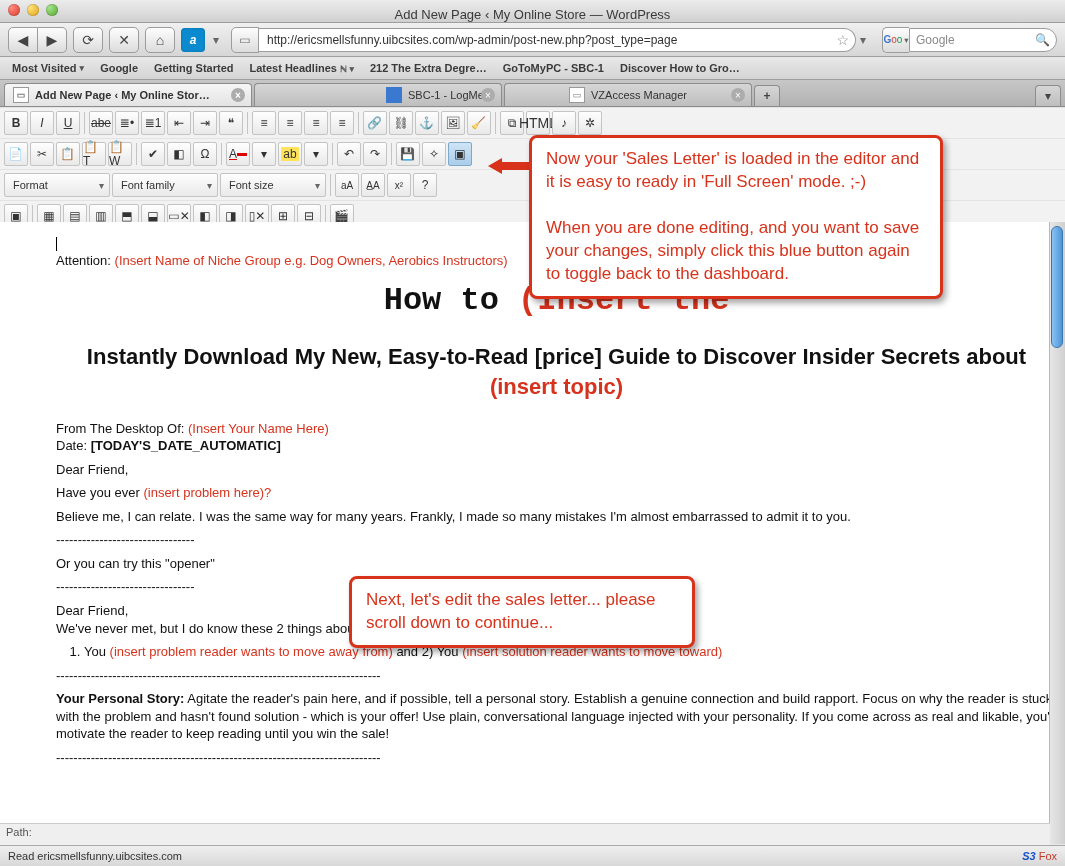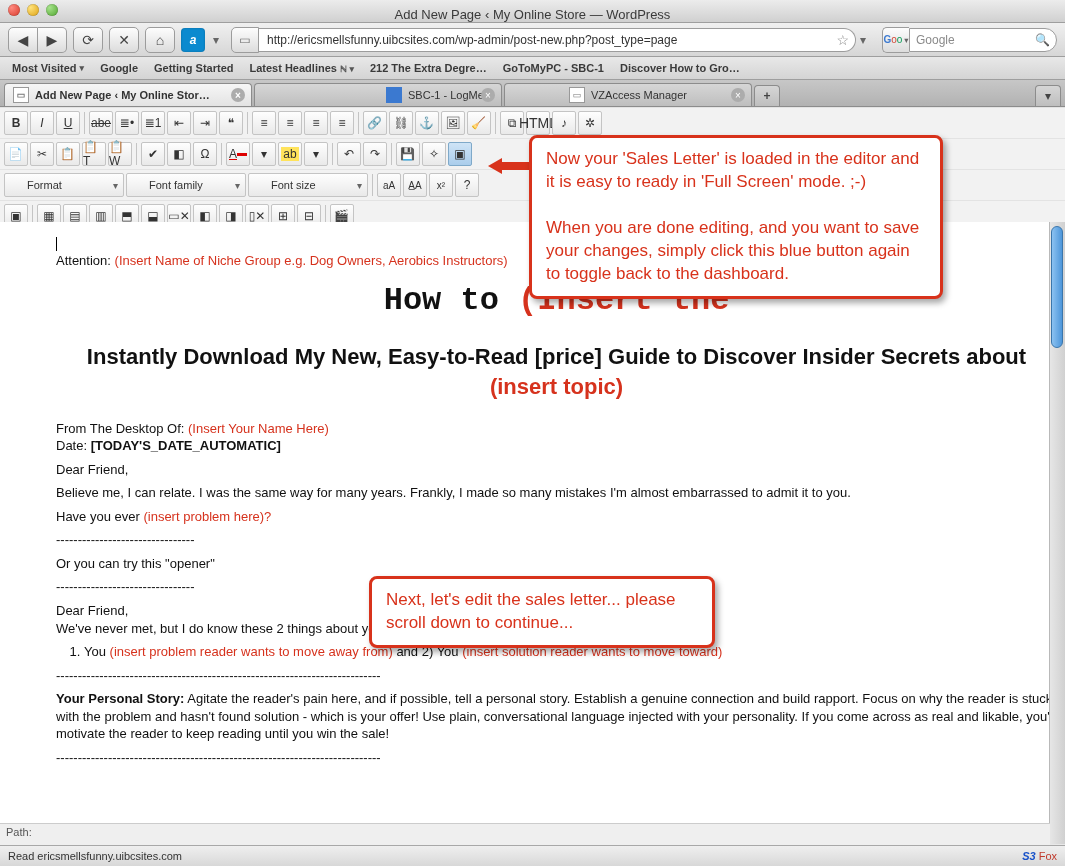--- a/index.html
+++ b/index.html
@@ -41,38 +41,38 @@
   .tab .ficon{width:14px;height:14px;border:1px solid #999;background:#fff;display:flex;align-items:center;justify-content:center;font-size:9px;color:#777;}
   .tab .ficon.blue{background:#3b79d0;border-color:#3b79d0;}
   .newtab{height:20px;width:24px;border:1px solid #8c8c8c;border-bottom:0;border-radius:4px 4px 0 0;background:linear-gradient(#d6d6d6,#bebebe);display:flex;align-items:center;justify-content:center;color:#444;font-weight:bold;}
   .tabside{margin-left:auto;width:24px;height:20px;border:1px solid #8c8c8c;border-bottom:0;border-radius:4px 4px 0 0;background:linear-gradient(#d6d6d6,#bebebe);display:flex;align-items:center;justify-content:center;color:#444;margin-right:4px;}
   
   .ed{background:#f2f2f2;border-bottom:1px solid #bcbcbc;}
   .edrow{display:flex;flex-wrap:wrap;align-items:center;padding:3px 4px;gap:2px;border-top:1px solid #e3e3e3;}
   .ebtn{width:22px;height:22px;border:1px solid #c4c4c4;background:linear-gradient(#fefefe,#e9e9e9);border-radius:2px;display:inline-flex;align-items:center;justify-content:center;font-size:12px;color:#333;font-family:Verdana,Arial,sans-serif;}
   .ebtn.on{background:linear-gradient(#cfe4f6,#aacdeb);border-color:#7fa9c9;}
   .sep{width:1px;height:22px;background:#c4c4c4;margin:0 2px;}
-  .esel{height:22px;border:1px solid #c4c4c4;background:linear-gradient(#fefefe,#e9e9e9);border-radius:2px;font-size:11px;color:#333;padding:0 18px 0 22px;position:relative;display:inline-flex;align-items:center;min-width:78px;}
+  .esel{height:22px;border:1px solid #c4c4c4;background:linear-gradient(#fefefe,#e9e9e9);border-radius:2px;font-size:11px;color:#333;padding:0 18px 0 8px;position:relative;display:inline-flex;align-items:center;min-width:78px;}
   .esel::after{content:"▾";position:absolute;right:5px;color:#666;font-size:10px;}
   .swatch{width:10px;height:3px;display:block;margin-top:1px;}
   
   .canvaswrap{position:absolute;left:0;right:0;top:222px;bottom:22px;background:#fff;padding-left:48px;}
   .scroll{position:absolute;right:0;top:0;bottom:0;width:15px;background:linear-gradient(90deg,#e6e6e6,#d0d0d0);border-left:1px solid #b9b9b9;}
   .thumb{position:absolute;right:2px;top:4px;width:10px;height:120px;border-radius:6px;background:linear-gradient(90deg,#8cc2f1,#4d96da);border:1px solid #3a76ac;}
   .content{padding:6px 8px 40px 8px;font-family:Verdana,Arial,sans-serif;font-size:13px;color:#111;line-height:1.35;}
   .content .red{color:#d6321d;}
   .content h1{font-family:Liberation Mono, monospace;font-size:32px;font-weight:bold;text-align:center;margin:10px 0 20px;}
   .content h2{font-family:Verdana,Arial,sans-serif;font-size:22px;font-weight:bold;text-align:center;margin:10px 0 18px;}
   .content p{margin:6px 0;}
   .content ol{margin:6px 0 6px 28px;padding:0;}
   .caret{display:inline-block;width:1px;height:14px;background:#000;margin-right:2px;vertical-align:middle;}
   
   .callout{position:absolute;border:3px solid #d8321b;border-radius:8px;background:#fff;padding:10px 14px;font-size:17px;line-height:1.35;color:#d8321b;box-shadow:3px 4px 6px rgba(0,0,0,.35);}
   .callout1{left:529px;top:135px;width:380px;}
-  .callout2{left:349px;top:576px;width:312px;margin-left:20px;}
+  .callout2{left:349px;top:576px;width:312px;}
   .arrow{position:absolute;left:488px;top:156px;}
   
   .status{position:absolute;left:0;right:0;bottom:0;height:20px;background:linear-gradient(#efefef,#d8d8d8);border-top:1px solid #a8a8a8;display:flex;align-items:center;padding:0 8px;font-size:11px;color:#333;}
   .status .s3{margin-left:auto;font-size:11px;}
   .status .s3 b{color:#1851c9;font-style:italic;} .status .s3 i{color:#c0392b;font-style:normal;}
   .pathline{position:absolute;left:0;right:15px;bottom:20px;height:18px;background:#efefef;border-top:1px solid #ccc;font-size:11px;color:#555;padding:2px 6px;white-space:nowrap;overflow:hidden;}
   svg{display:block;}
 </style>
 </head>
 <body>
@@ -252,22 +252,22 @@
     <div class="content">
       <p><span class="caret"></span><br>
         <span>Attention:</span>
         <span class="red">(Insert Name of Niche Group e.g. Dog Owners, Aerobics Instructors)</span>
       </p>
       <h1><span>How to </span><span class="red">(Insert the</span></h1>
       <h2><span>Instantly Download My New, Easy-to-Read [price] Guide to Discover Insider Secrets about </span><span class="red">(insert topic)</span></h2>
       <p><span>From The Desktop Of:</span> <span class="red">(Insert Your Name Here)</span><br>
          <span>Date:</span> <b>[TODAY'S_DATE_AUTOMATIC]</b></p>
       <p>Dear Friend,</p>
+      <p><span>Have you ever </span><span class="red">(insert problem here)?</span></p>
       <p>Believe me, I can relate.  I was the same way for many years.  Frankly, I made so many mistakes I'm almost embarrassed to admit it to you.</p>
-      <p><span>Have you ever </span><span class="red">(insert problem here)?</span></p>
       <p>--------------------------------</p>
       <p>Or you can try this "opener"</p>
       <p>--------------------------------</p>
       <p><span>Dear Friend,</span><br><span>We've never met, but I do know these 2 things about you:</span></p>
       <ol>
           <li><span>You </span><span class="red">(insert problem reader wants to move away from)</span><span> and 2) You </span><span class="red">(insert solution reader wants to move toward)</span></li>
         </ol>
       <p>---------------------------------------------------------------------------</p>
       <p><b>Your Personal Story:</b><span> Agitate the reader's pain here, and if possible, tell a personal story. Establish a genuine connection and build rapport.  Focus on why the reader is stuck with the problem and hasn't found solution - which is your offer! Use plain, conversational language injected with your personality.  If you come across as real and likable, you'll motivate the reader to keep reading until you win the sale!</span></p>
       <p>---------------------------------------------------------------------------</p>

